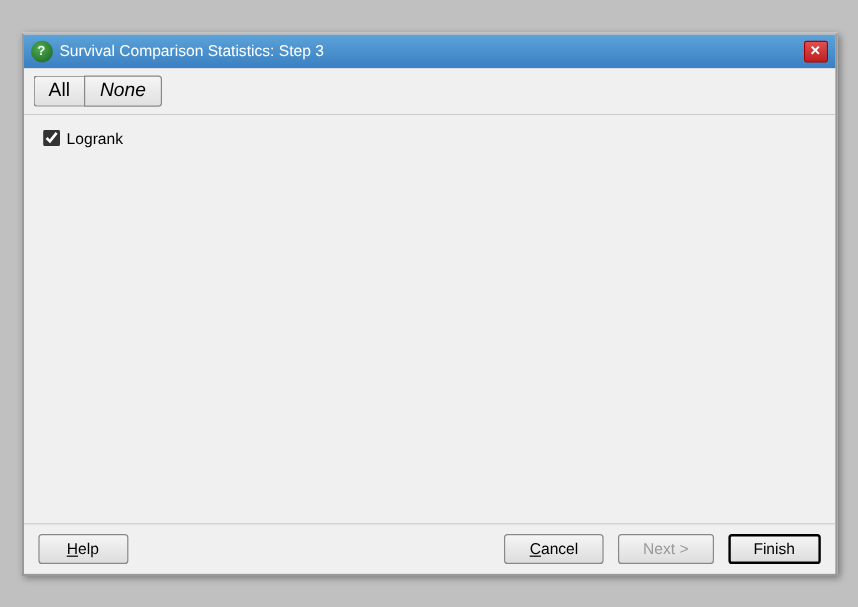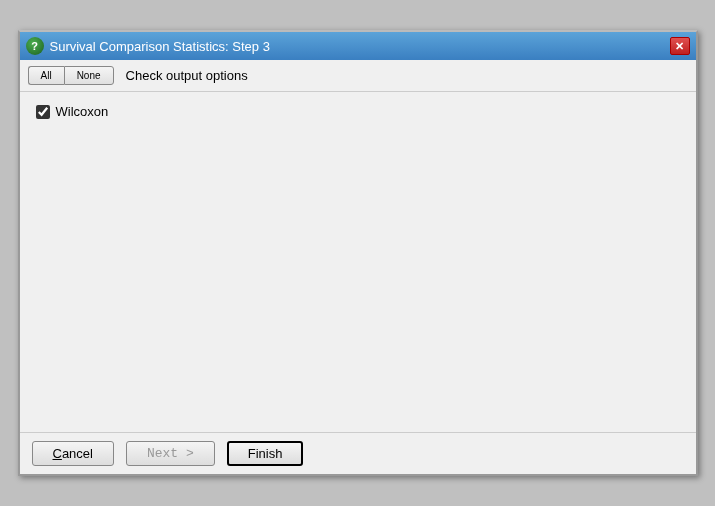--- a/index.html
+++ b/index.html
@@ -86,32 +86,33 @@
       gap: 0;
       background: #f0f0f0;
       border-bottom: 1px solid #ccc;
     }
 
     .toolbar-btn {
       padding: 3px 12px;
       border: 1px solid #888;
       background: linear-gradient(to bottom, #f5f5f5, #e0e0e0);
       cursor: pointer;
-      font-size: 10px;
+      font-size: 16px;
       color: #000;
       border-radius: 2px;
     }
 
     .toolbar-btn:first-child {
       border-radius: 3px 0 0 3px;
       border-right: none;
     }
 
     .toolbar-btn:nth-child(2) {
       border-radius: 0 3px 3px 0;
+      font-style: italic;
     }
 
     .toolbar-label {
       font-size: 13px;
       margin-left: 12px;
       color: #000;
     }
 
     .content {
       padding: 12px 16px;
@@ -166,21 +167,20 @@
       color: #000;
       border-radius: 3px;
       min-width: 75px;
       text-align: center;
     }
 
     .footer-btn:disabled {
       color: #999;
       cursor: default;
       background: linear-gradient(to bottom, #f5f5f5, #ddd);
-      font-family: Liberation Mono, monospace;
     }
 
     .footer-btn.default {
       border: 2px solid #000;
       padding: 3px 19px;
     }
 
     .underline {
       text-decoration: underline;
     }
@@ -196,31 +196,35 @@
         <span>?</span>
       </div>
       <span class="title-text">Survival Comparison Statistics: Step 3</span>
     </div>
     <div class="close-btn">✕</div>
   </div>
 
   <div class="toolbar">
     <button class="toolbar-btn">All</button>
     <button class="toolbar-btn">None</button>
-    <span class="toolbar-label">Check output options</span>
   </div>
 
   <div class="content">
     <div class="checkbox-row">
       <input type="checkbox" id="wilcoxon" checked="" style="">
-      <label class="checkbox-label" for="wilcoxon">Wilcoxon</label>
+      <label class="checkbox-label" for="wilcoxon">Logrank</label>
     </div>
   </div>
 
   <div class="footer">
+    <div class="footer-left">
+      <button class="footer-btn">
+        <span class="underline">H</span><span>elp</span>
+      </button>
+    </div>
     <div class="footer-right">
       <button class="footer-btn">
         <span class="underline">C</span><span>ancel</span>
       </button>
       <button class="footer-btn" disabled="">
         <span>Next &gt;</span>
       </button>
       <button class="footer-btn default">
         <span>Finish</span>
       </button>

